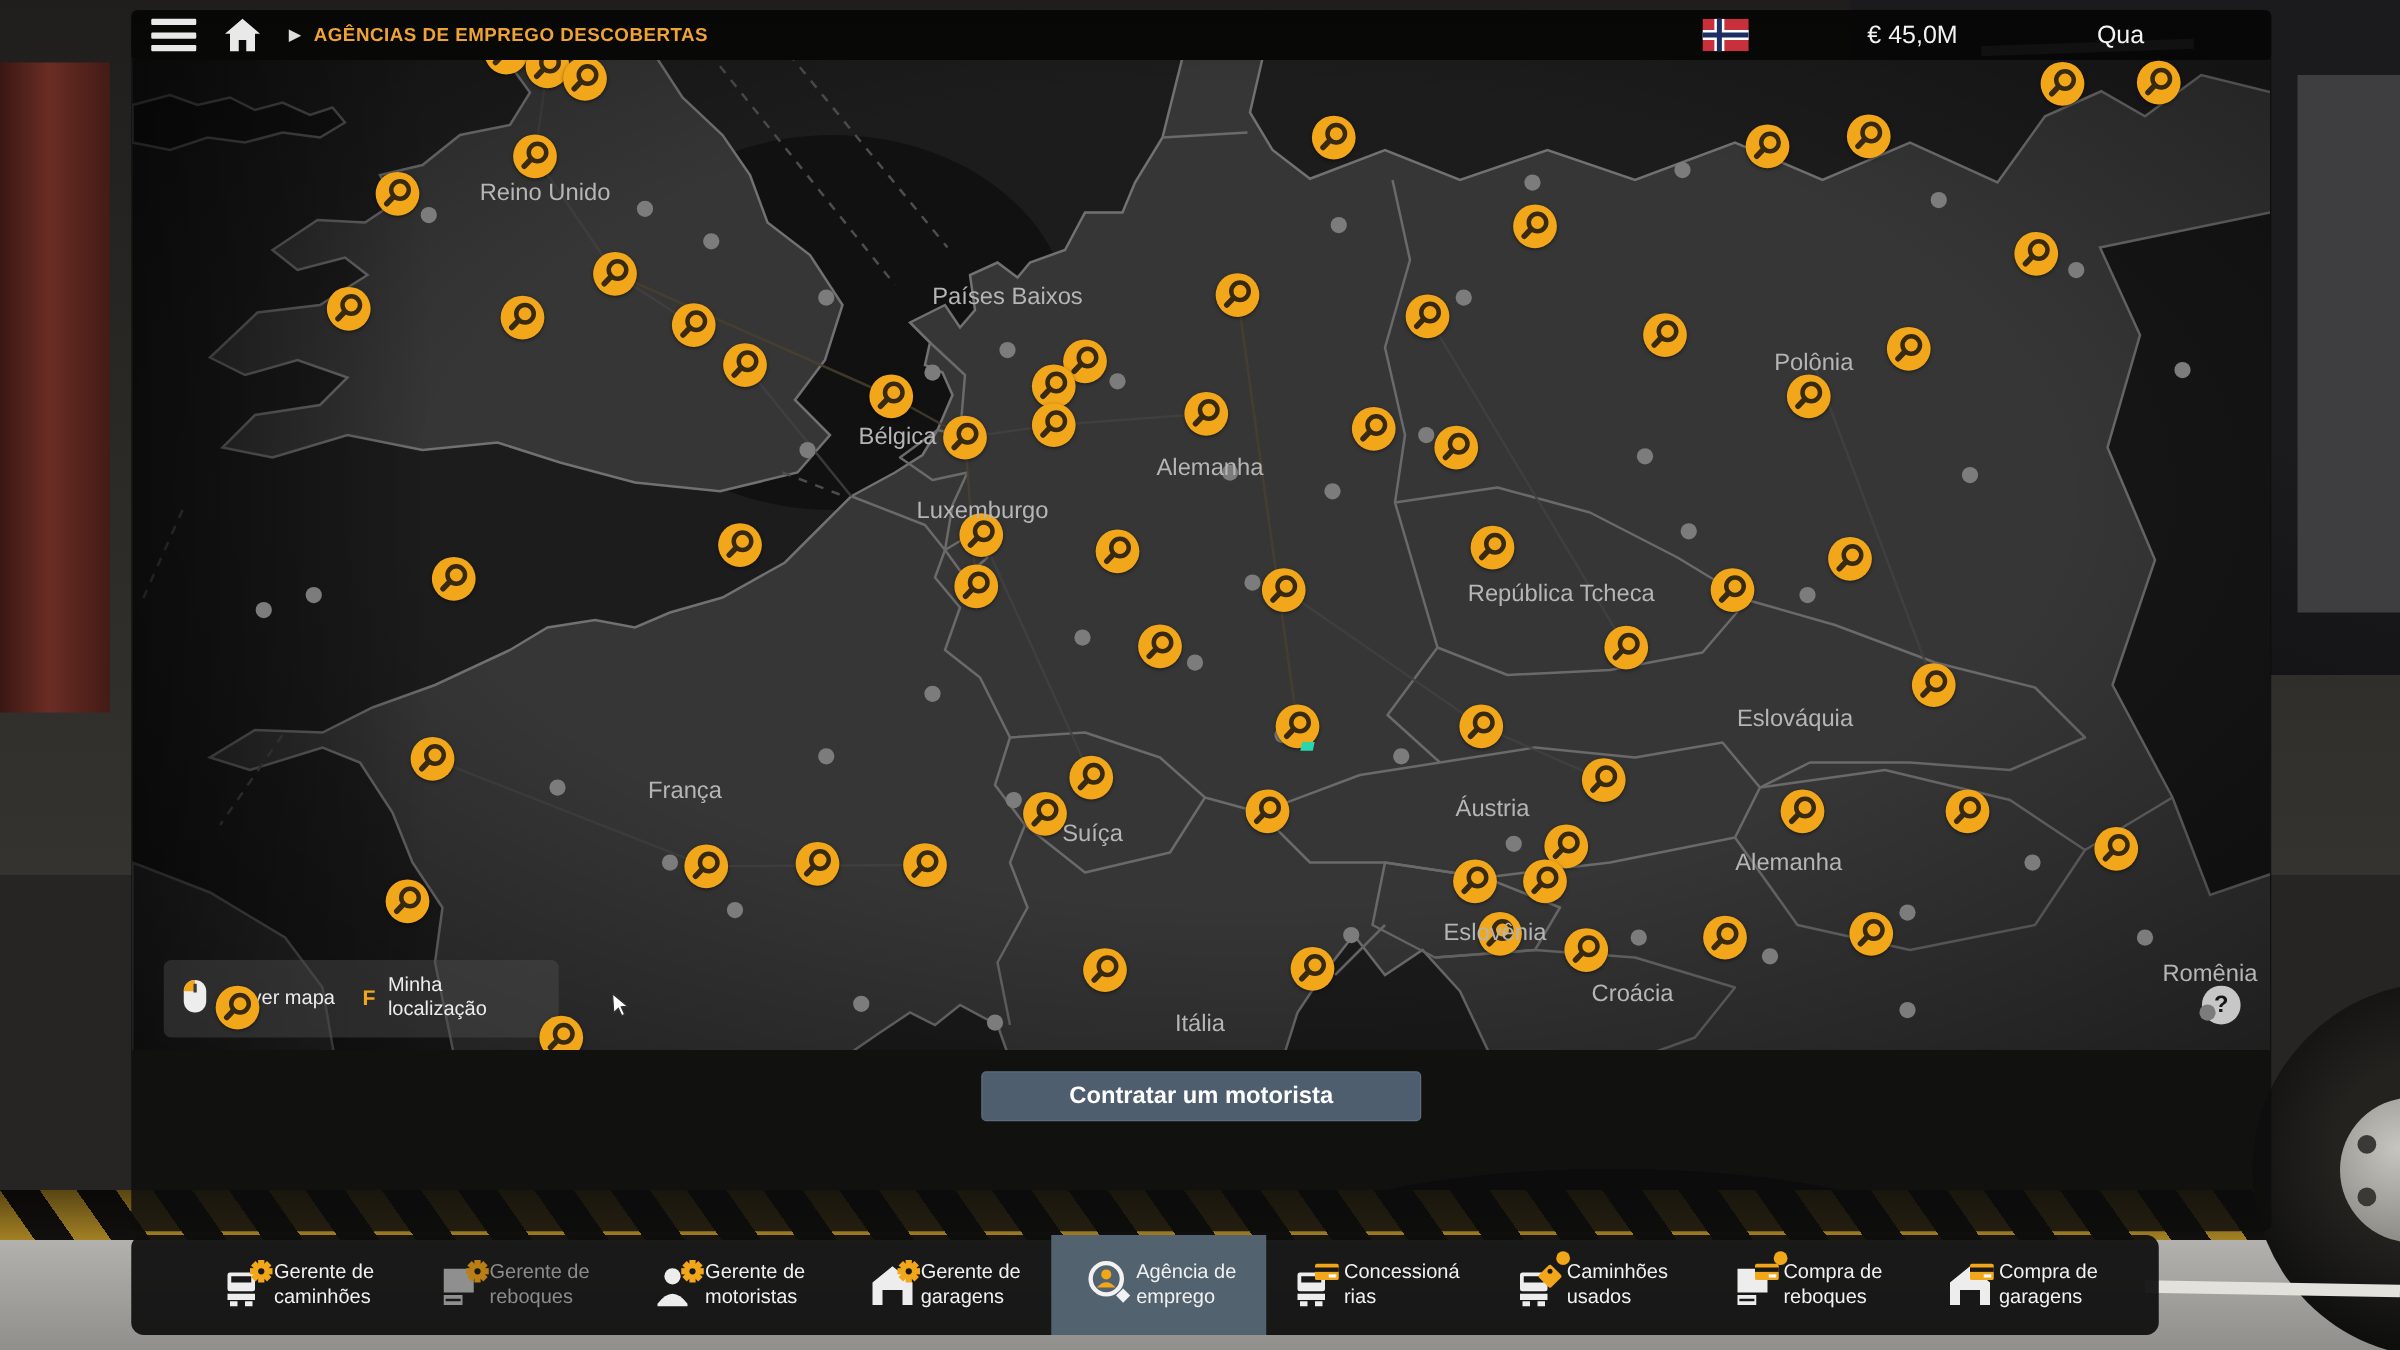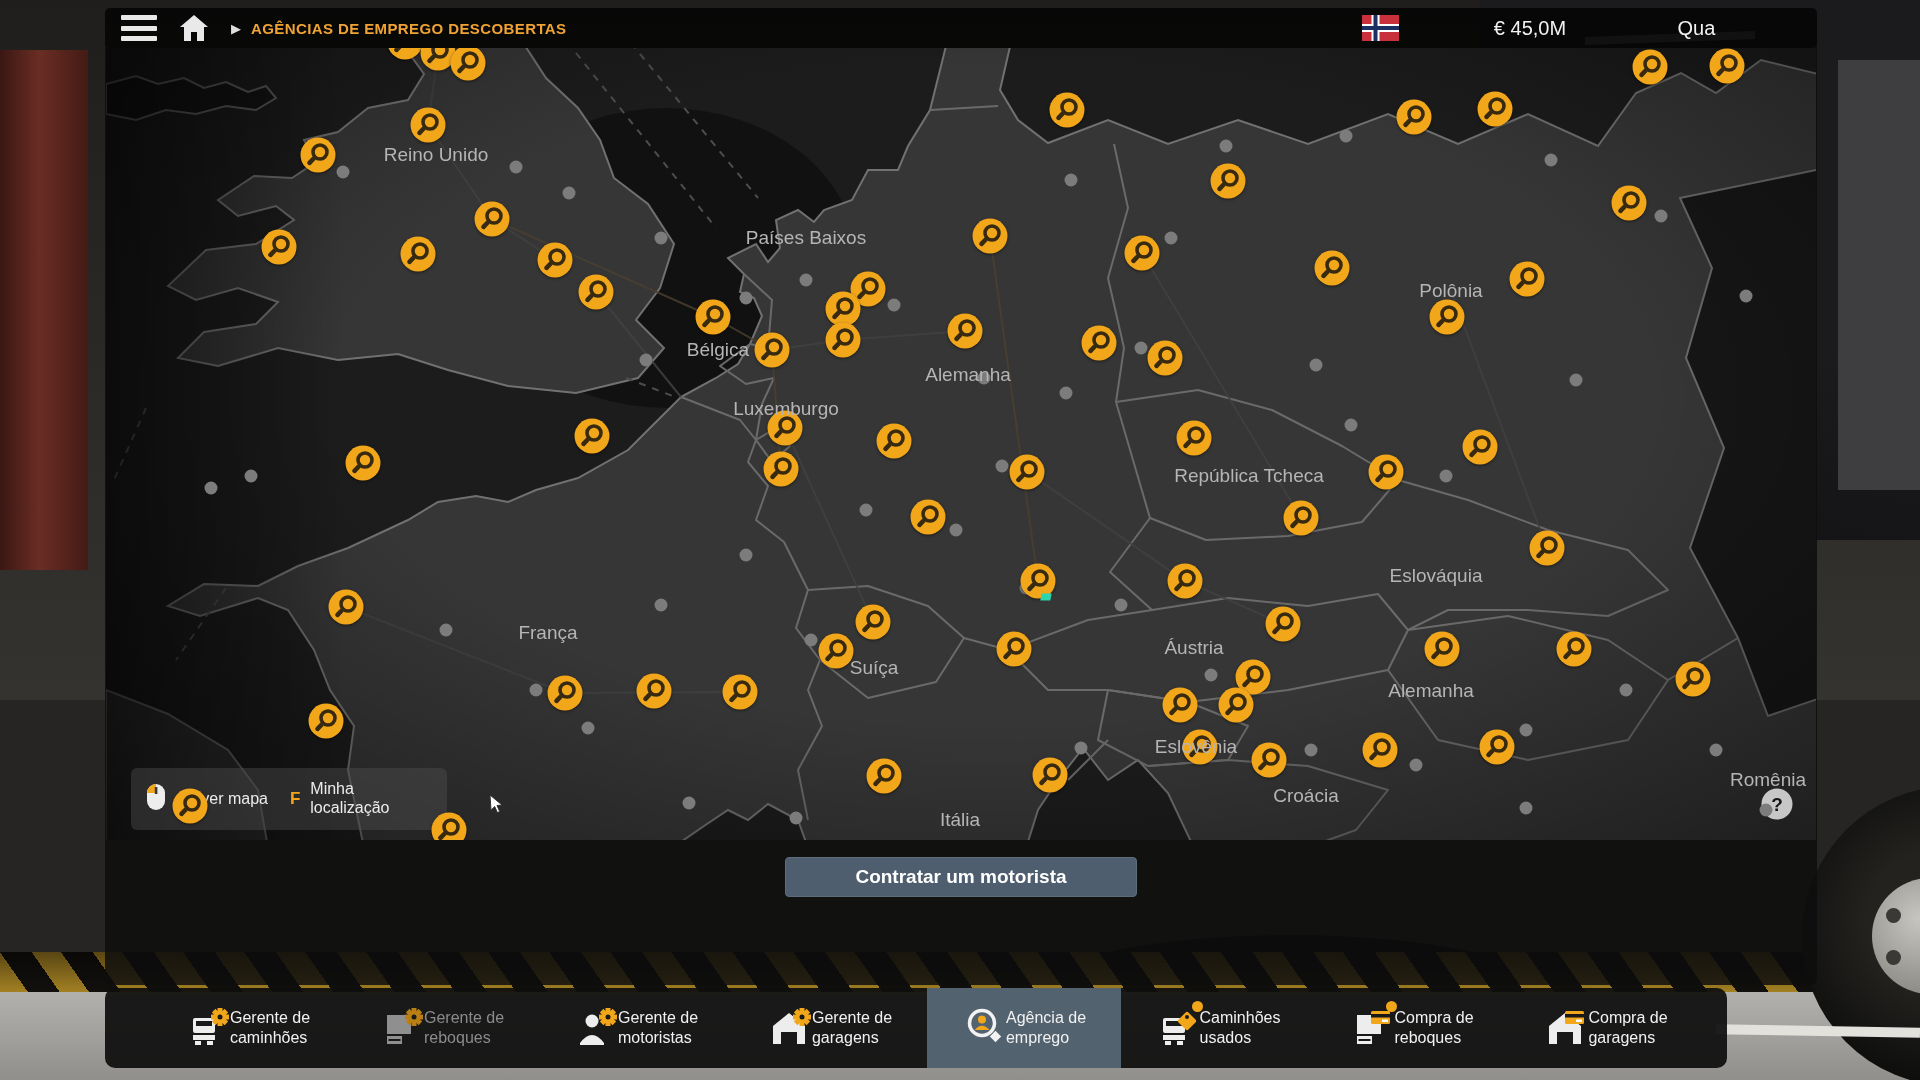--- a/index.html
+++ b/index.html
@@ -643,20 +643,37 @@
     <div class="tab">
       <div class="tab-icon"><svg width="44" height="44" viewBox="0 0 40 44">
           <g>
   <rect x="5" y="12" width="22" height="15" rx="2" fill="#ededed"></rect>
             <rect x="8" y="15" width="16" height="5" fill="#191919"></rect>
   <rect x="5" y="29" width="22" height="5" fill="#ededed"></rect>
             <rect x="7" y="35" width="6" height="4" fill="#ededed"></rect>
   <rect x="19" y="35" width="6" height="4" fill="#ededed"></rect>
           </g>
           <g>
+  <rect x="19" y="5" width="19" height="13" rx="1.5" fill="#f2a71b"></rect>
+  <rect x="19" y="8" width="19" height="3.5" fill="#191919"></rect>
+  <rect x="30" y="13.5" width="6" height="2.5" fill="#fff"></rect>
+          </g>
+        </svg></div>
+      <div class="tab-label">Concessioná<br>rias</div>
+    </div>
+    <div class="tab">
+      <div class="tab-icon"><svg width="44" height="44" viewBox="0 0 40 44">
+          <g>
+  <rect x="5" y="12" width="22" height="15" rx="2" fill="#ededed"></rect>
+            <rect x="8" y="15" width="16" height="5" fill="#191919"></rect>
+  <rect x="5" y="29" width="22" height="5" fill="#ededed"></rect>
+            <rect x="7" y="35" width="6" height="4" fill="#ededed"></rect>
+  <rect x="19" y="35" width="6" height="4" fill="#ededed"></rect>
+          </g>
+          <g>
      <g transform="rotate(45 29 15)">
               <rect x="22" y="8" width="14" height="14" rx="2" fill="#f2a71b"></rect>
             </g>
      <circle cx="29" cy="11" r="2" fill="#191919"></circle>
           </g>
         </svg><div class="notif-dot"></div></div>
       <div class="tab-label">Caminhões<br>usados</div>
     </div>
     <div class="tab">
       <div class="tab-icon"><svg width="44" height="44" viewBox="0 0 40 44">

